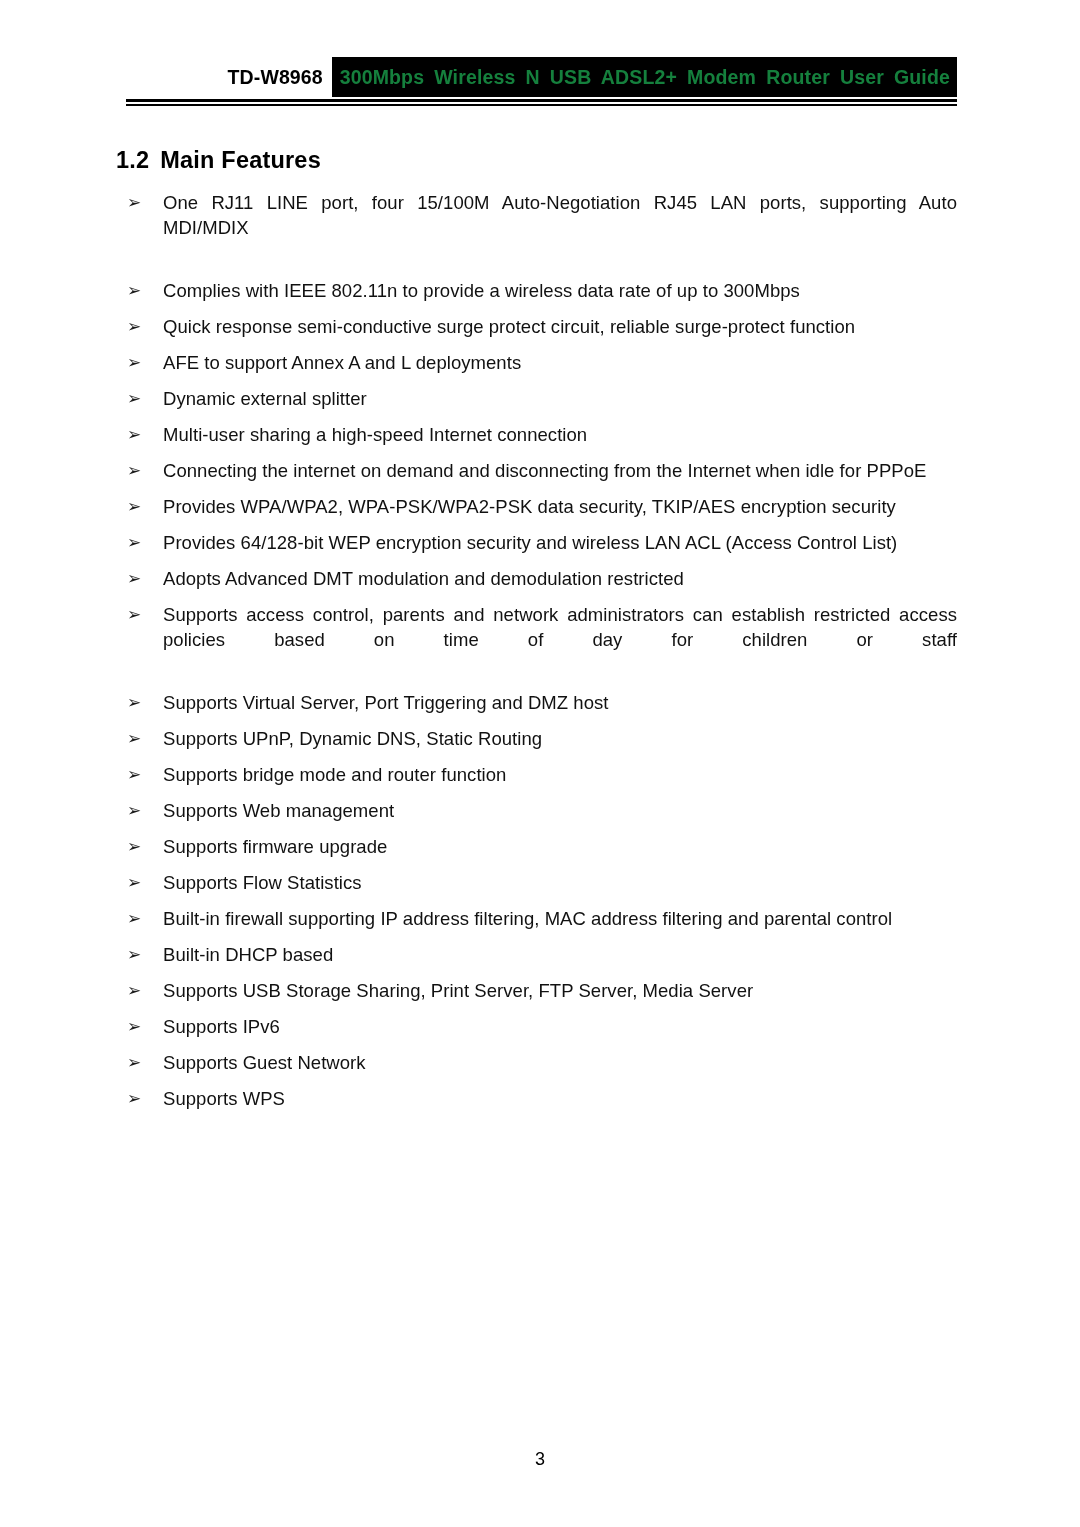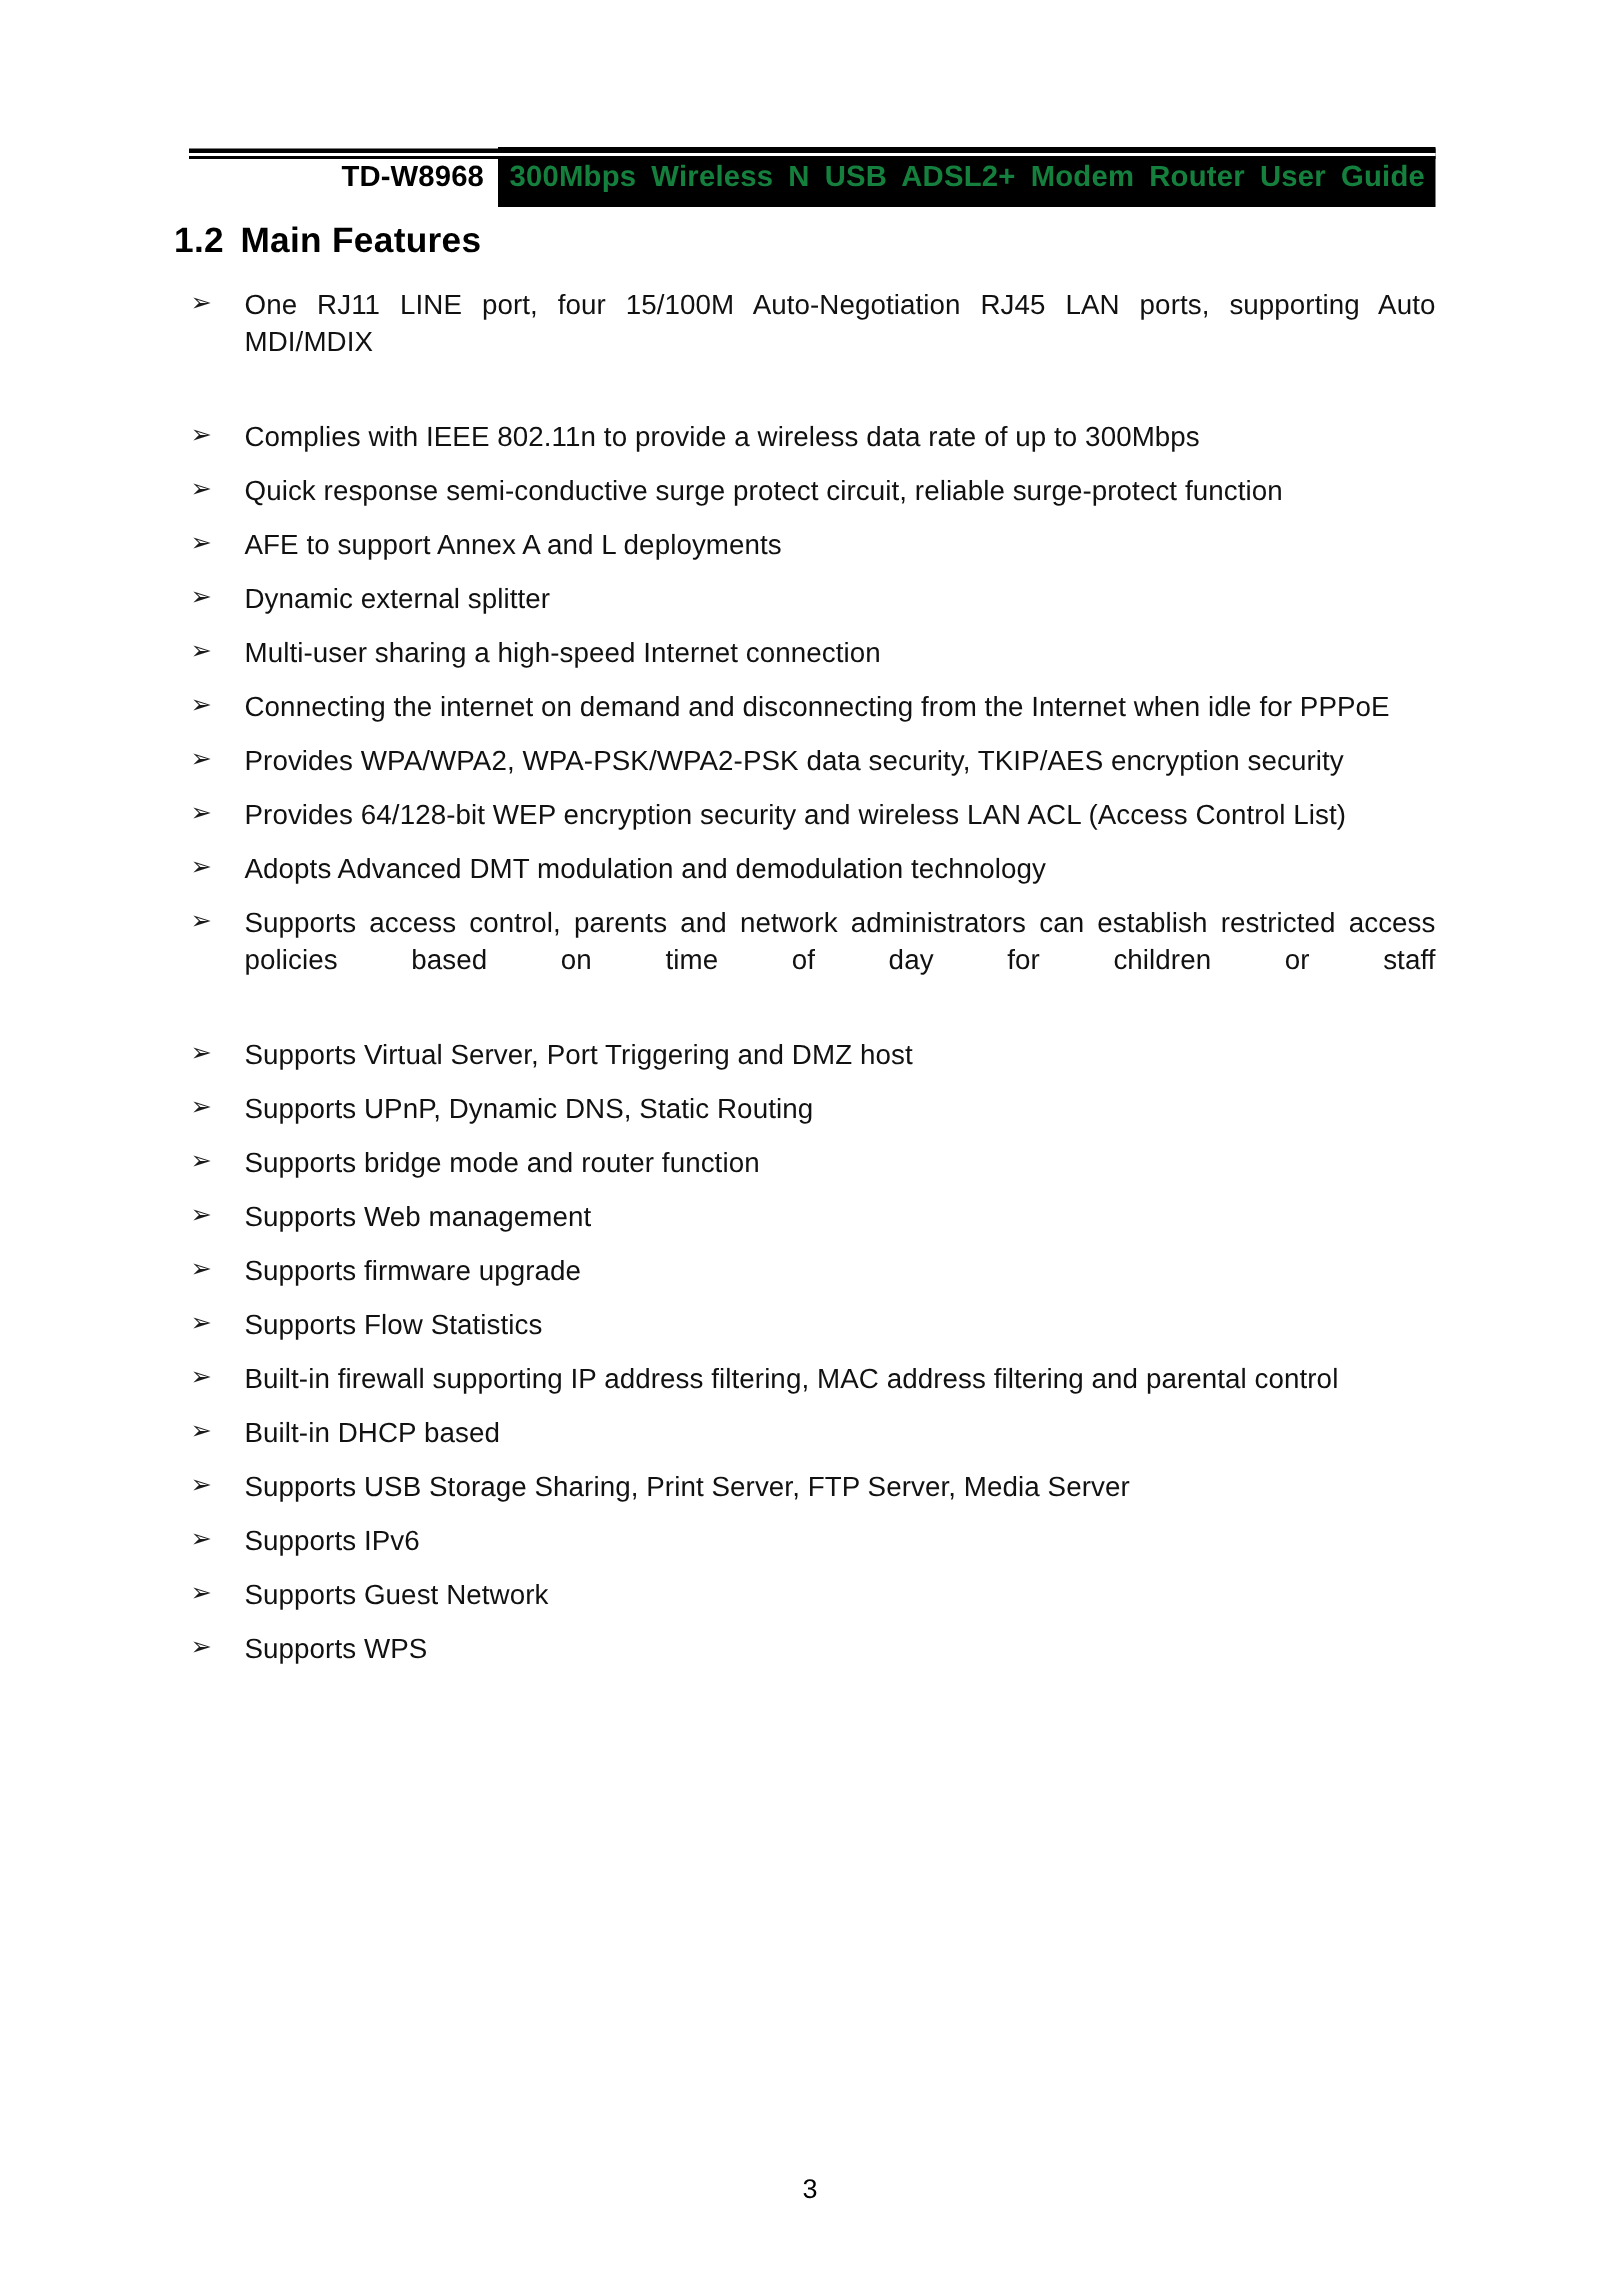--- a/index.html
+++ b/index.html
@@ -32,21 +32,20 @@
     left: 126px;
     top: 57px;
     width: 831px;
     height: 48px;
   }
   .header-line {
     display: flex;
     align-items: stretch;
     justify-content: flex-end;
     height: 40px;
-    margin-top: 41px;
   }
   .header-model {
     font-size: 19.5px;
     font-weight: bold;
     letter-spacing: 0.1px;
     line-height: 40px;
     padding-right: 9px;
     white-space: nowrap;
     color: #000000;
   }
@@ -207,21 +206,21 @@
       <div class="feature-item tight">
         <span class="bullet-arrow">➢</span>
         <span class="item-text">Provides WPA/WPA2, WPA-PSK/WPA2-PSK data security, TKIP/AES encryption security</span>
       </div>
       <div class="feature-item tight">
         <span class="bullet-arrow">➢</span>
         <span class="item-text">Provides 64/128-bit WEP encryption security and wireless LAN ACL (Access Control List)</span>
       </div>
       <div class="feature-item tight">
         <span class="bullet-arrow">➢</span>
-        <span class="item-text">Adopts Advanced DMT modulation and demodulation technology</span>
+        <span class="item-text">Adopts Advanced DMT modulation and demodulation restricted</span>
       </div>
       <div class="feature-item wrap">
         <span class="bullet-arrow">➢</span>
         <span class="item-text">Supports access control, parents and network administrators can establish restricted access policies based on time of day for children or staff</span>
       </div>
       <div class="feature-item tight">
         <span class="bullet-arrow">➢</span>
         <span class="item-text">Supports Virtual Server, Port Triggering and DMZ host</span>
       </div>
       <div class="feature-item tight">

